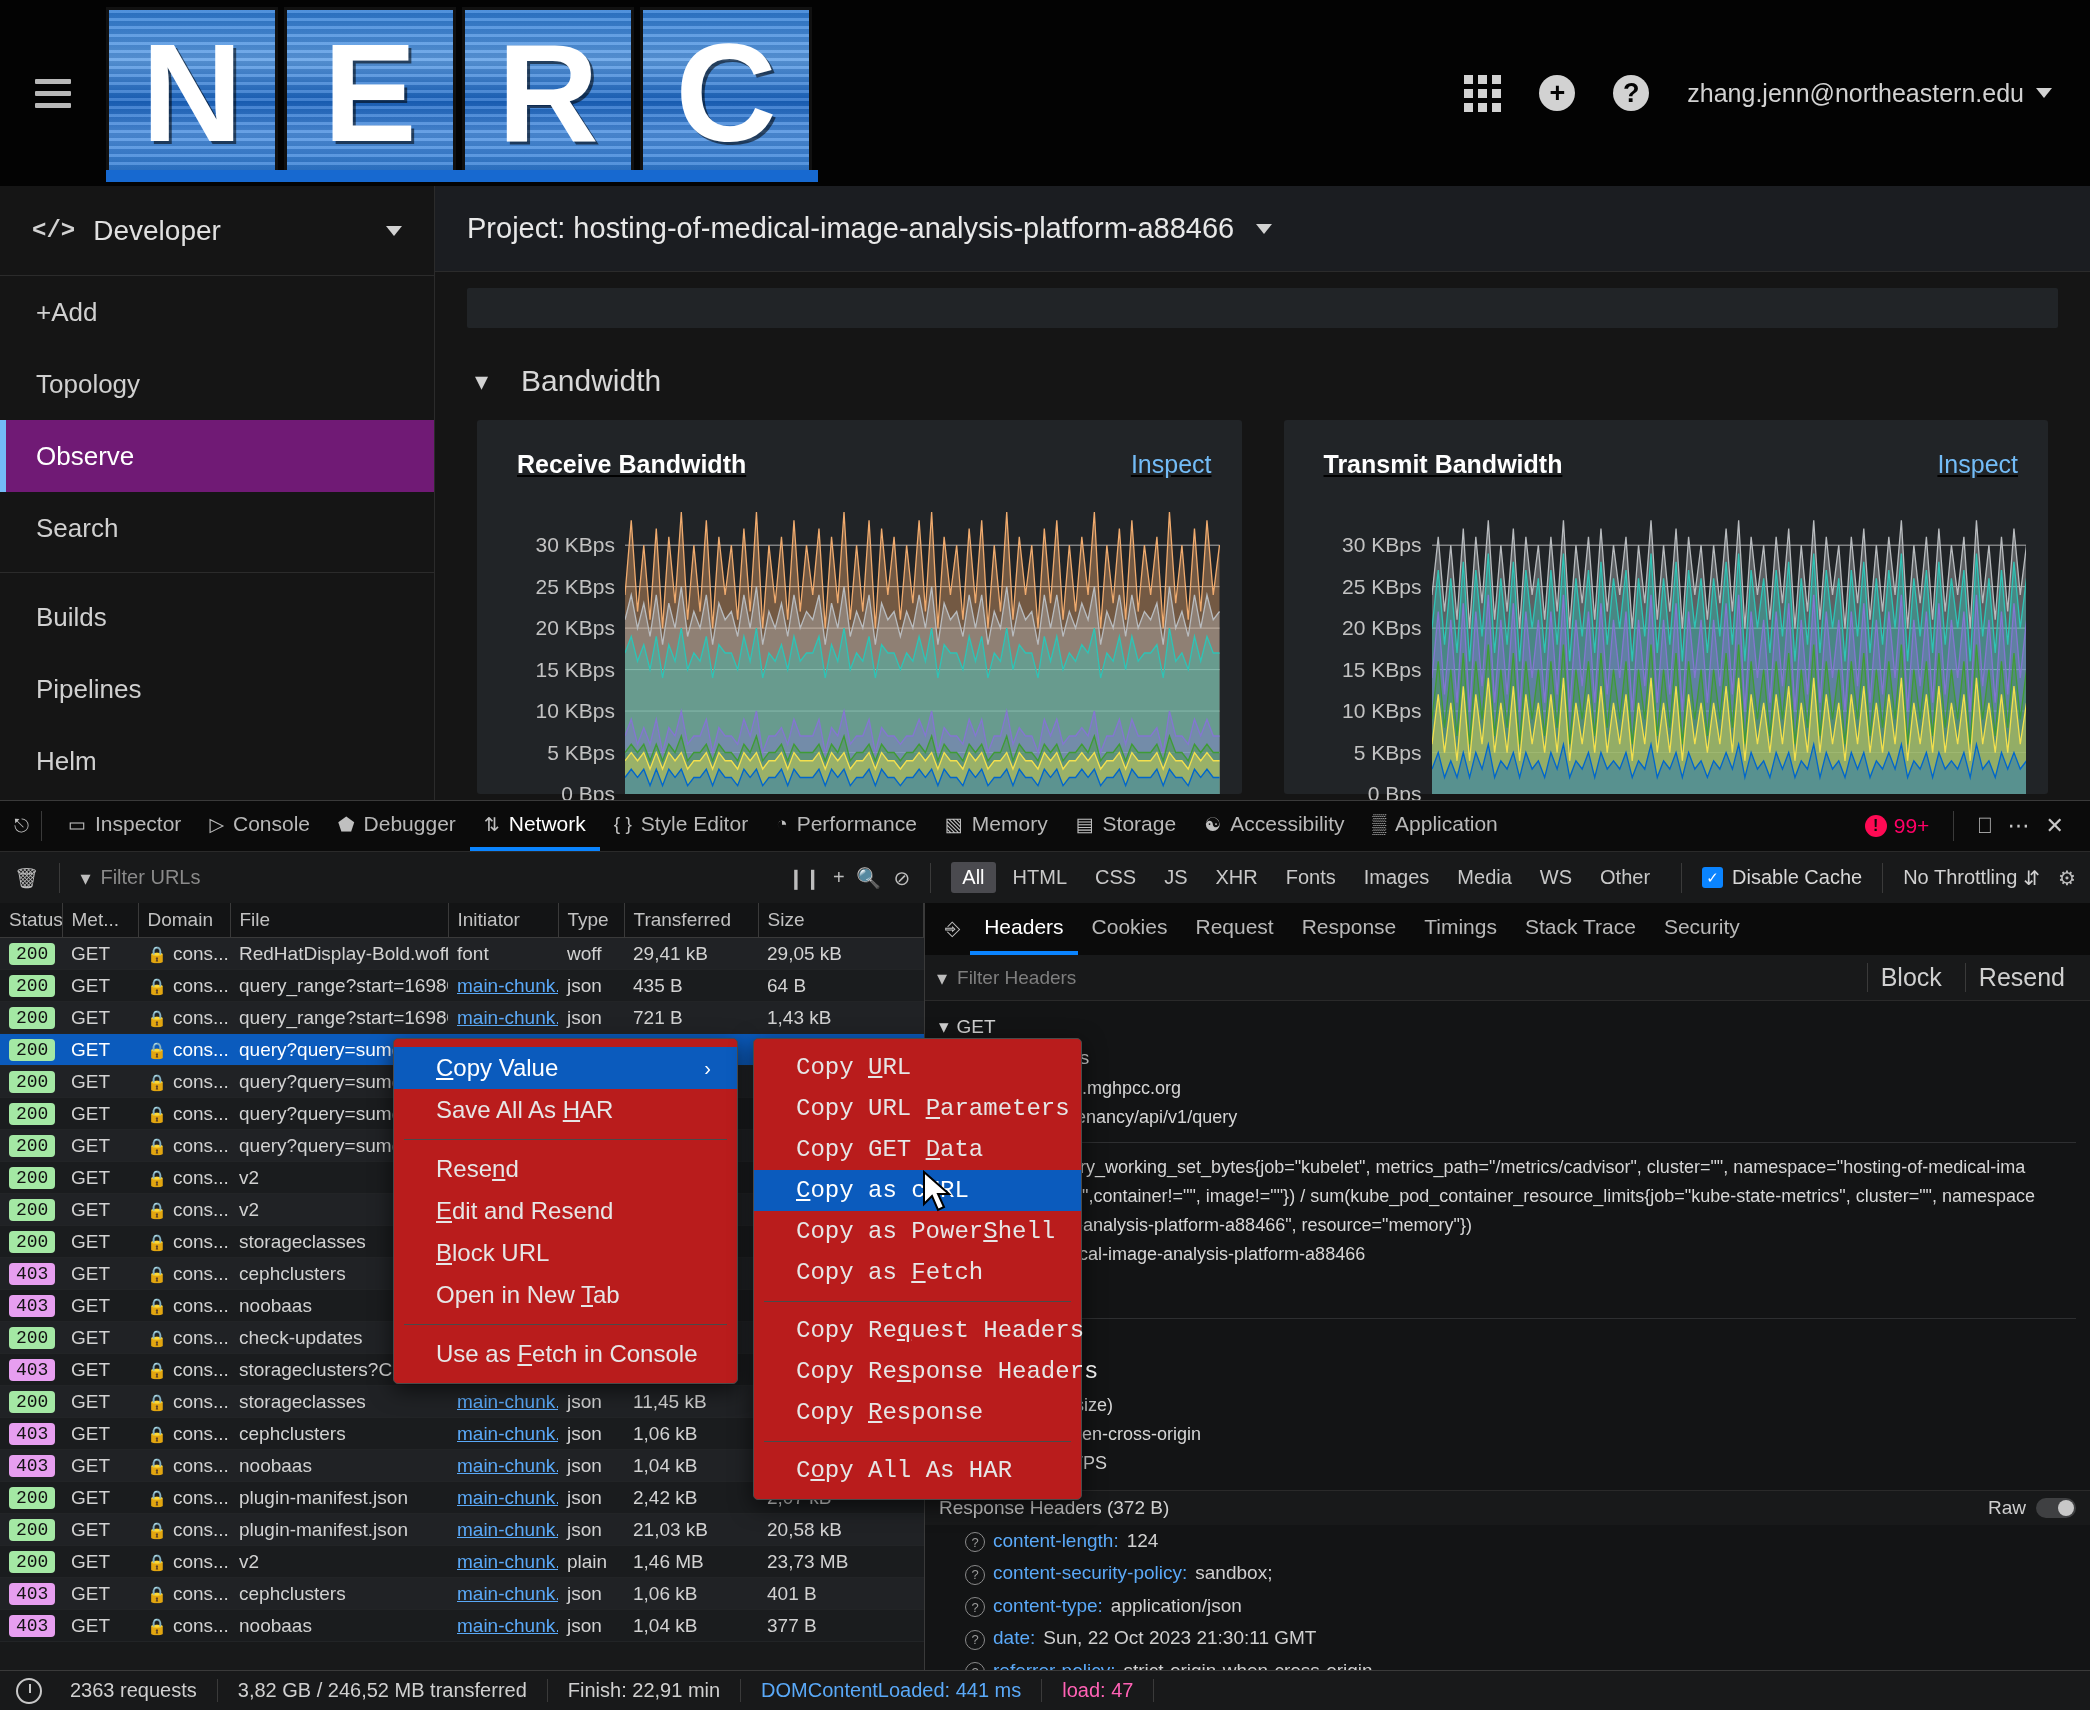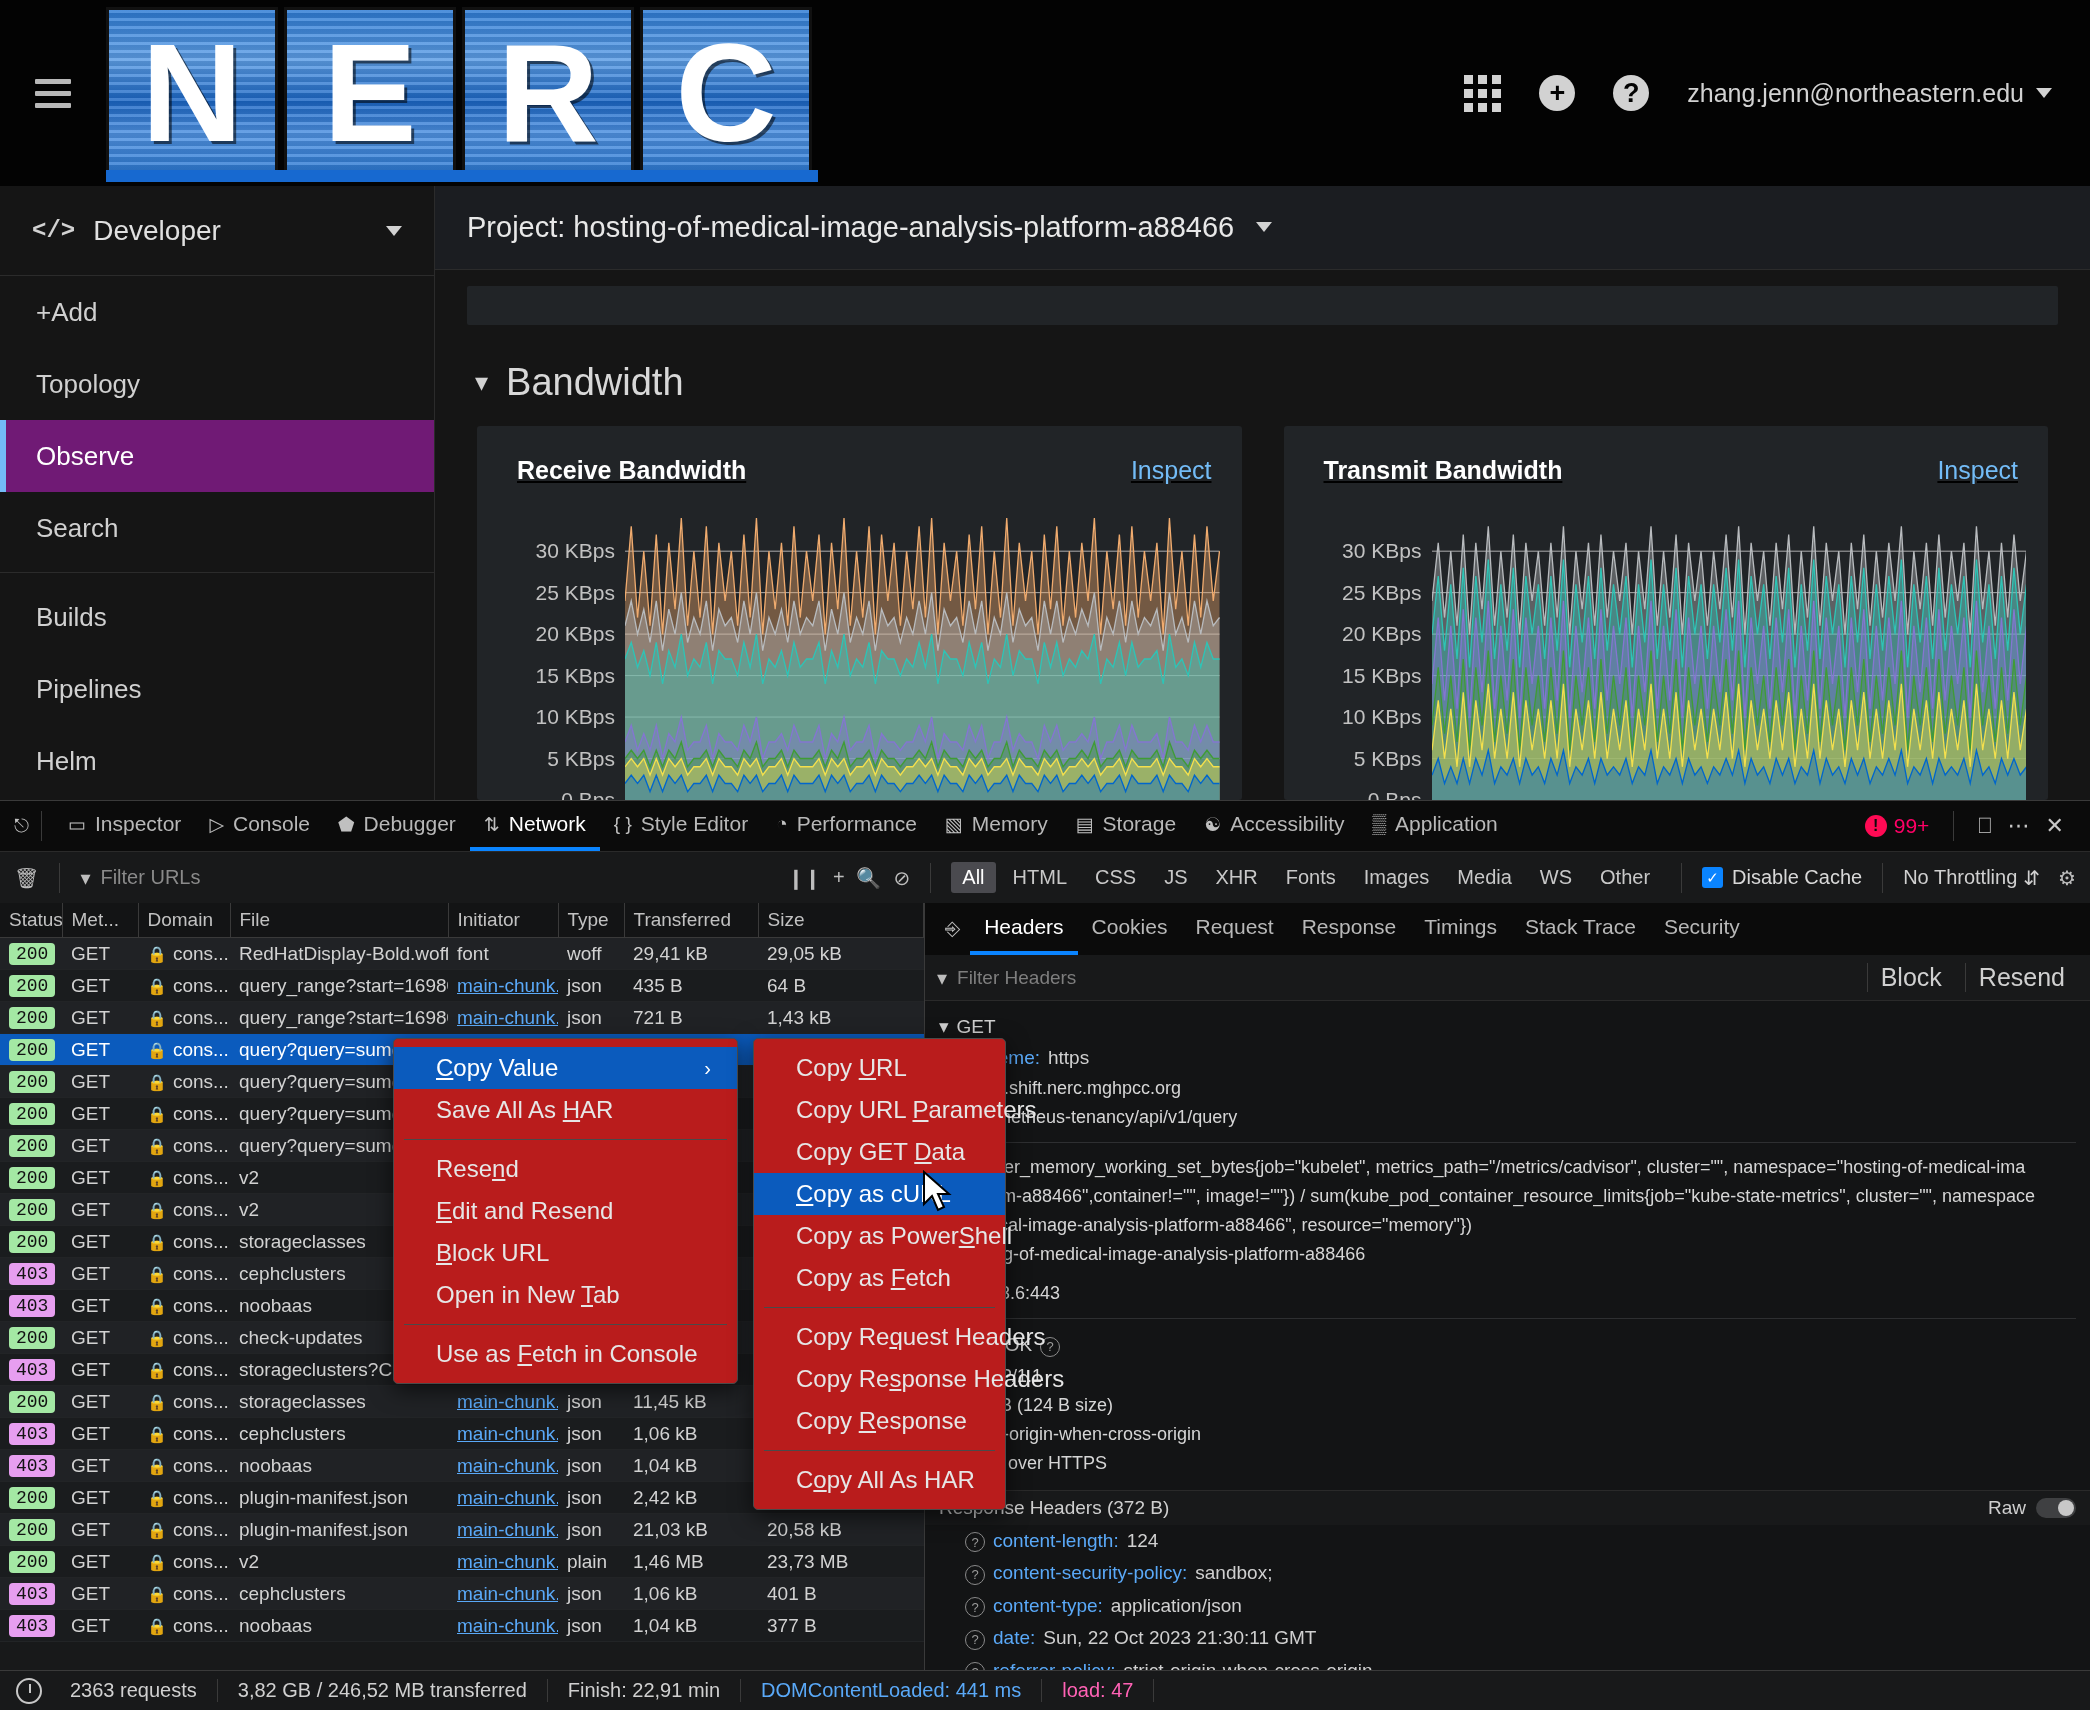--- a/index.html
+++ b/index.html
@@ -66,21 +66,21 @@
 
   .content { flex: 1; display: flex; flex-direction: column; min-width: 0; }
   .project-bar {
     height: 86px; background: #1b1d21; border-bottom: 1px solid #2b2b2b;
     display: flex; align-items: center; padding: 0 32px; gap: 22px;
     color: #e8e8e8; font-size: 29px; cursor: pointer;
   }
   .panel-strip { height: 40px; background: #212427; margin: 16px 32px 0 32px; border-radius: 2px; }
   .section-head { display: flex; align-items: center; gap: 18px; padding: 36px 0 22px 40px; }
   .chev-dn { color: #d2d2d2; font-size: 26px; }
-  .section-title { font-size: 38px; color: #d8d8d8; }
+  .section-title { font-size: 30px; color: #d8d8d8; margin-left: 15px; }
 
   .charts-row { display: flex; gap: 42px; padding: 0 42px; }
   .chart-card { flex: 1; background: #212427; border-radius: 3px; padding: 30px 30px 0 40px; min-width: 0; height: 374px; position: relative; text-decoration: underline; }
   .chart-head { display: flex; align-items: baseline; justify-content: space-between; }
   .chart-title { font-size: 25px; font-weight: bold; color: #fff; }
   .chart-inspect { font-size: 25px; color: #73bcf7; cursor: pointer; }
   .chart-plot { position: absolute; left: 30px; right: 22px; top: 92px; bottom: 0; display: flex; }
   .y-axis { width: 118px; position: relative; flex: none; }
   .y-axis span { position: absolute; right: 10px; transform: translateY(-50%); font-size: 21px; color: #c2c2c2; white-space: nowrap; }
   .plot-area { flex: 1; position: relative; }
@@ -841,21 +841,21 @@
     </div>
     <div class="ctx-item">
       <span>Open in New <span class="u">T</span>ab</span>
     </div>
     <div class="ctx-sep"></div>
     <div class="ctx-item">
       <span>Use as <span class="u">F</span>etch in Console</span>
     </div>
   </div>
 
-<div class="ctx" id="ctx-sub" style="left:753px; top:1038px; width:253px;">
+<div class="ctx" id="ctx-sub" style="left:753px; top:1038px; width:329px;font-family:Liberation Mono, monospace;">
     <div class="ctx-item">
       <span>Copy <span class="u">U</span>RL</span>
     </div>
     <div class="ctx-item">
       <span>Copy URL <span class="u">P</span>arameters</span>
     </div>
     <div class="ctx-item">
       <span>Copy GET <span class="u">D</span>ata</span>
     </div>
     <div class="ctx-item hl">

